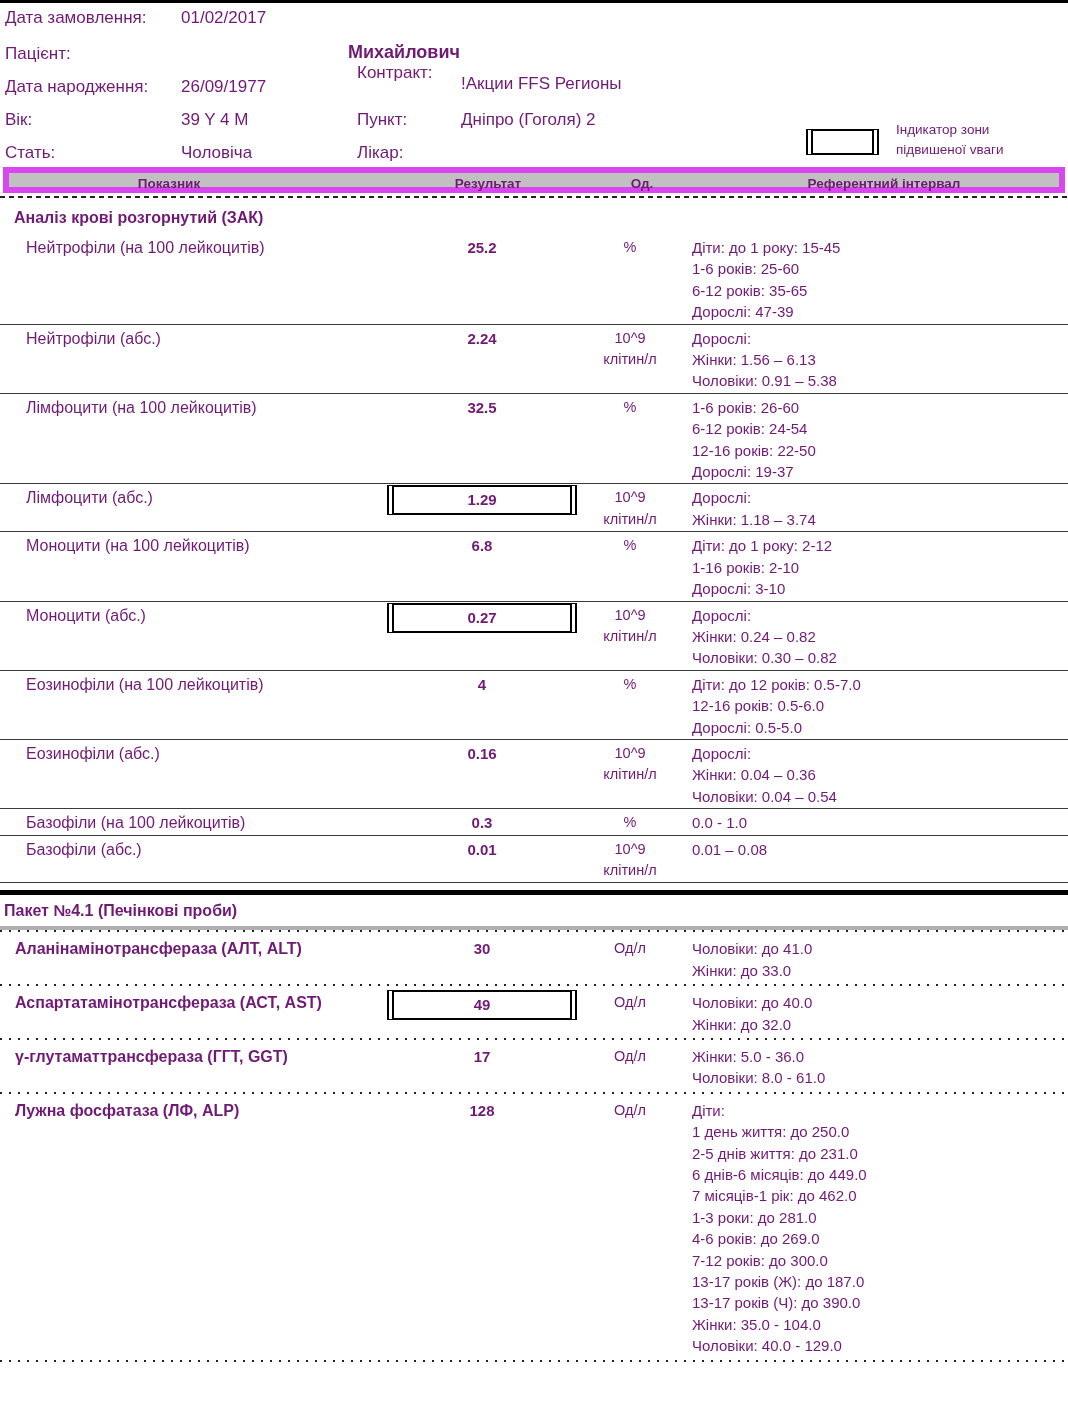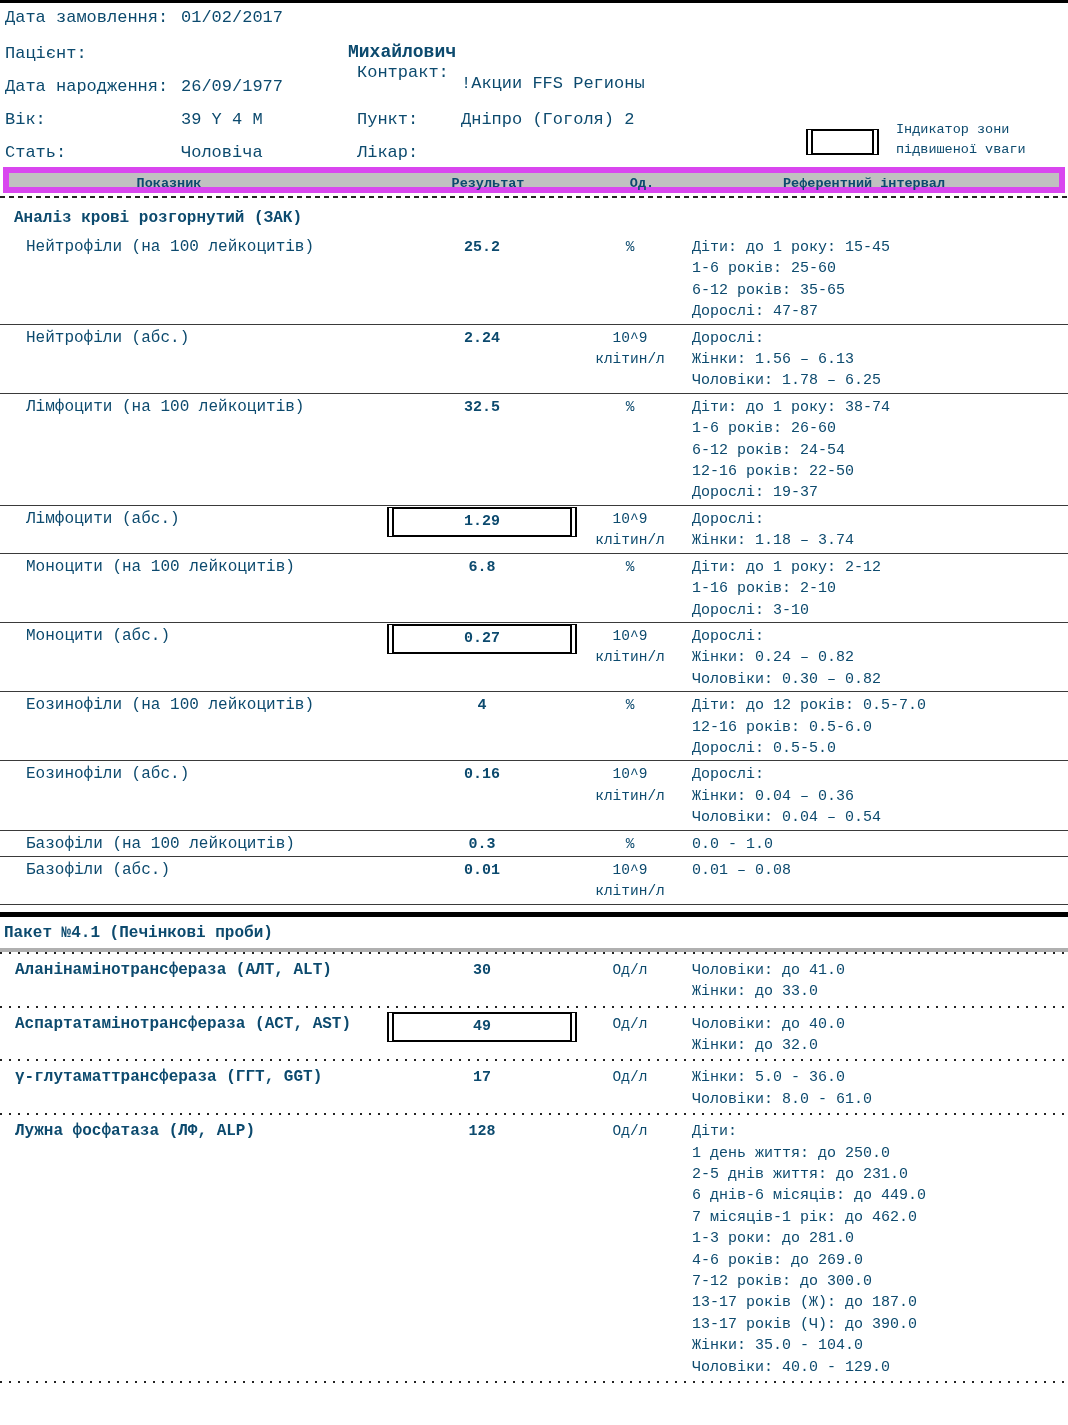--- a/index.html
+++ b/index.html
@@ -1,19 +1,19 @@
 <!DOCTYPE html>
 <html><head>
 <meta charset="utf-8">
 <style>
   html,body { margin:0; padding:0; background:#fff; }
   .page {
     position:relative; width:1068px; height:1425px; overflow:hidden;
-    background:#fff; color:#0c4a6e;
-    font-family:Liberation Mono, monospace;
+    background:#fff; color:#701a75;
+    font-family:Liberation Sans, sans-serif;
   }
   .topline { position:absolute; top:0; left:0; width:1068px; height:3px; background:#000; }
 
   
   .info { position:absolute; font-size:17px; white-space:nowrap; }
   .b { font-weight:bold; }
 
   
   .flagframe {
     border-top:2px solid #000; border-bottom:2px solid #000;
@@ -103,61 +103,60 @@
   <div class="ind-box flagframe"></div>
   <div class="ind-caption">
     <div>Індикатор зони</div>
     <div>підвишеної vваги</div>
   </div>
 
   <div class="thead">
     <span style="left:160px;">Показник</span>
     <span style="left:479px;">Результат</span>
     <span style="left:633px;">Од.</span>
-    <span style="left:855px;">Референтний інтервал</span>
+    <span style="left:875px;">Референтний інтервал</span>
   </div>
   <div class="dashline"></div>
 
   <div id="report-body">
       <div class="section sec-blood">
         <div class="sec1-title">Аналіз крові розгорнутий (ЗАК)</div>
         <div class="row solid-sep">
           <div class="col-name">Нейтрофіли (на 100 лейкоцитів)</div>
           <div class="col-result"><span>25.2</span></div>
           <div class="col-unit">
             <div class="ln">%</div>
           </div>
           <div class="col-ref">
             <div class="ln">Діти: до 1 року: 15-45</div>
             <div class="ln">1-6 років: 25-60</div>
             <div class="ln">6-12 років: 35-65</div>
-            <div class="ln">Дорослі: 47-87</div>
+            <div class="ln">Дорослі: 47-39</div>
           </div>
         </div>
         <div class="row solid-sep">
           <div class="col-name">Нейтрофіли (абс.)</div>
           <div class="col-result"><span>2.24</span></div>
           <div class="col-unit">
             <div class="ln">10^9</div>
             <div class="ln">клітин/л</div>
           </div>
           <div class="col-ref">
             <div class="ln">Дорослі:</div>
             <div class="ln">Жінки: 1.56 – 6.13</div>
-            <div class="ln">Чоловіки: 1.78 – 6.25</div>
+            <div class="ln">Чоловіки: 0.91 – 5.38</div>
           </div>
         </div>
         <div class="row solid-sep">
           <div class="col-name">Лімфоцити (на 100 лейкоцитів)</div>
           <div class="col-result"><span>32.5</span></div>
           <div class="col-unit">
             <div class="ln">%</div>
           </div>
           <div class="col-ref">
-            <div class="ln">Діти: до 1 року: 38-74</div>
             <div class="ln">1-6 років: 26-60</div>
             <div class="ln">6-12 років: 24-54</div>
             <div class="ln">12-16 років: 22-50</div>
             <div class="ln">Дорослі: 19-37</div>
           </div>
         </div>
         <div class="row solid-sep">
           <div class="col-name">Лімфоцити (абс.)</div>
           <div class="col-result">
             <span class="flagbox">1.29</span>

